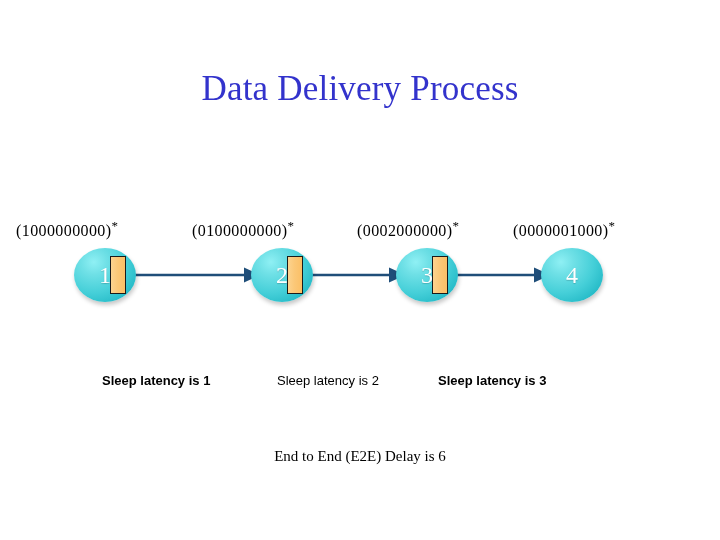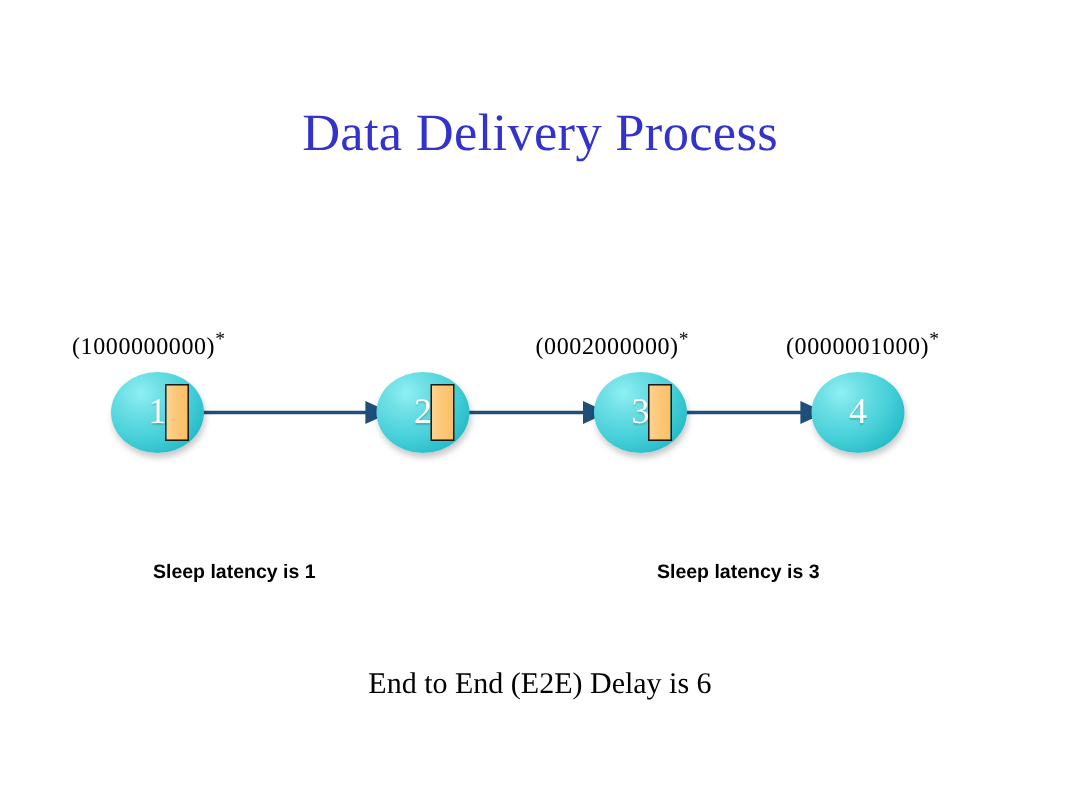--- a/index.html
+++ b/index.html
@@ -55,24 +55,24 @@
     line-height: 22px;
     color: #000000;
     white-space: nowrap;
     letter-spacing: 0.4px;
   }
   .state-label .star {
     font-size: 13px;
     vertical-align: super;
     letter-spacing: 0;
   }
-  .state-label.s0 { left: 16px; margin-left: 32px; }
+  .state-label.s0 { left: 16px; }
   .state-label.s1 { left: 192px; }
   .state-label.s2 { left: 357px; }
-  .state-label.s3 { left: 524px; }
+  .state-label.s3 { left: 513px; }
 
   
   .graph {
     position: absolute;
     left: 0;
     top: 240px;
     width: 720px;
     height: 80px;
   }
   .graph-svg {
@@ -146,35 +146,36 @@
   .latency-label.l2 { left: 438px; font-weight: bold; }
 
   
   .e2e {
     position: absolute;
     left: 0;
     top: 444px;
     width: 720px;
     text-align: center;
     font-family: "Liberation Serif", "DejaVu Serif", serif;
-    font-size: 20px;
+    font-size: 15px;
     line-height: 24px;
     color: #000000;
     white-space: nowrap;
   }
 </style>
 </head>
 <body>
 
 <div id="slide">
 
   <div class="slide-title">Data Delivery Process</div>
 
   <div class="state-labels">
     <div class="state-label s0"><span>(1000000000)</span><span class="star">*</span></div>
+    <div class="state-label s1"><span>(0100000000)</span><span class="star">*</span></div>
     <div class="state-label s2"><span>(0002000000)</span><span class="star">*</span></div>
     <div class="state-label s3"><span>(0000001000)</span><span class="star">*</span></div>
   </div>
 
   <div class="graph">
 
     <svg class="graph-svg" viewBox="0 0 720 80">
       <defs>
         <marker id="arrowhead" markerWidth="7" markerHeight="7" refX="6" refY="3.2" orient="auto">
           <path d="M0,0 L7,3.2 L0,6.4 z" fill="#1F4E79"></path>
@@ -198,18 +199,19 @@
       <div class="node-label">4</div>
     </div>
 
     <div class="buffer b0"></div>
     <div class="buffer b1"></div>
     <div class="buffer b2"></div>
   </div>
 
   <div class="latency-row">
     <div class="latency-label l0">Sleep latency is 1</div>
+    <div class="latency-label l1">Sleep latency is 2</div>
     <div class="latency-label l2">Sleep latency is 3</div>
   </div>
 
   <div class="e2e">End to End (E2E) Delay is 6</div>
 
 </div>
 
 </body></html>

